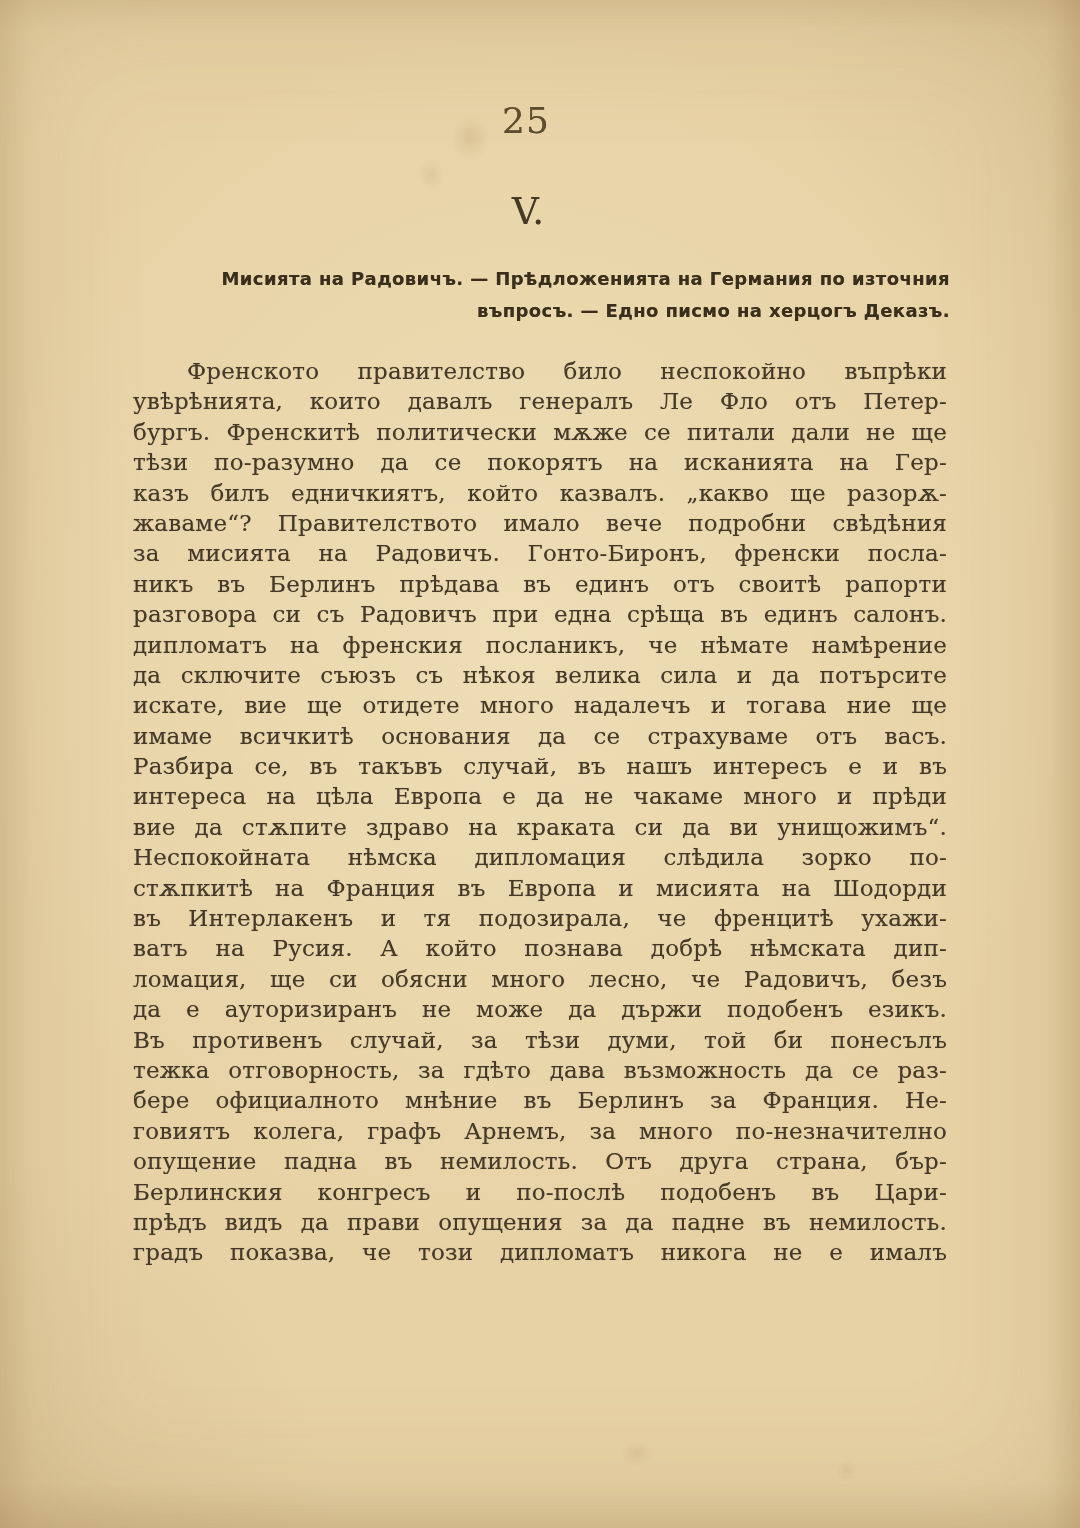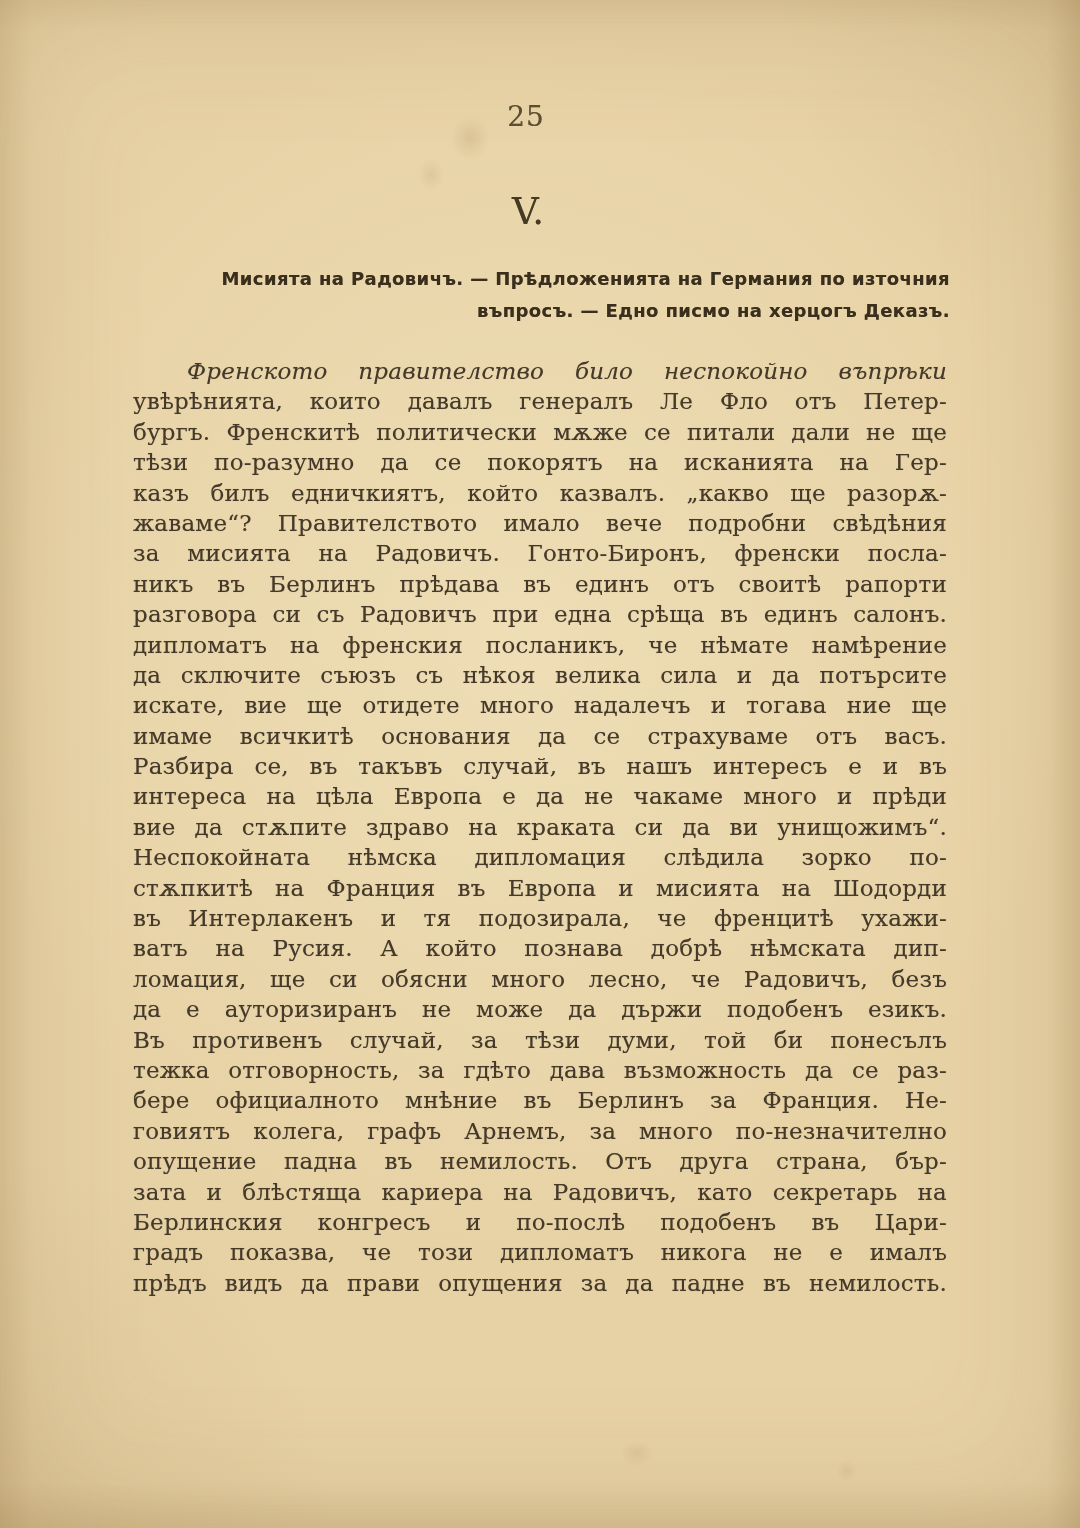--- a/index.html
+++ b/index.html
@@ -37,21 +37,21 @@
     background: radial-gradient(ellipse, rgba(150,115,60,0.12), rgba(150,115,60,0) 70%); }
   .stain-4 { left: 836px; top: 1460px; width: 22px; height: 22px;
     background: radial-gradient(ellipse, rgba(150,115,60,0.12), rgba(150,115,60,0) 70%); }
 
   .folio {
     position: absolute;
     top: 100px;
     left: 0;
     width: 1052px; 
     text-align: center;
-    font-size: 28px;
+    font-size: 36px;
     letter-spacing: 1px;
     color: #5d4d31;
     text-shadow: 0 0 0.6px rgba(93,77,49,0.55);
   }
   .section {
     position: absolute;
     top: 190px;
     left: 0;
     width: 1056px;
     text-align: center;
@@ -86,21 +86,20 @@
   }
   .line {
     height: 30.4px;
     line-height: 30.4px;
     white-space: nowrap;
     text-align: justify;
     text-align-last: justify;
   }
   .line.indent {
     text-indent: 54px;
-    font-style: italic;
   }
 </style>
 </head>
 <body>
 
 <div class="page">
 
   <div class="stain stain-1"></div>
   <div class="stain stain-2"></div>
   <div class="stain stain-3"></div>
@@ -136,19 +135,18 @@
     <div class="line">стѫпкитѣ на Франция въ Европа и мисията на Шодорди</div>
     <div class="line">въ Интерлакенъ и тя подозирала, че френцитѣ ухажи-</div>
     <div class="line">ватъ на Русия. А който познава добрѣ нѣмската дип-</div>
     <div class="line">ломация, ще си обясни много лесно, че Радовичъ, безъ</div>
     <div class="line">да е ауторизиранъ не може да държи подобенъ езикъ.</div>
     <div class="line">Въ противенъ случай, за тѣзи думи, той би понесълъ</div>
     <div class="line">тежка отговорность, за гдѣто дава възможность да се раз-</div>
     <div class="line">бере официалното мнѣние въ Берлинъ за Франция. Не-</div>
     <div class="line">говиятъ колега, графъ Арнемъ, за много по-незначително</div>
     <div class="line">опущение падна въ немилость. Отъ друга страна, бър-</div>
-    <div class="line">зата и блѣстяща кариера на Радовичъ, като секретарь на</div>
     <div class="line">Берлинския конгресъ и по-послѣ подобенъ въ Цари-</div>
+    <div class="line">прѣдъ видъ да прави опущения за да падне въ немилость.</div>
     <div class="line">градъ показва, че този дипломатъ никога не е ималъ</div>
-    <div class="line">прѣдъ видъ да прави опущения за да падне въ немилость.</div>
   </div>
 
 </div>
 
 </body></html>

